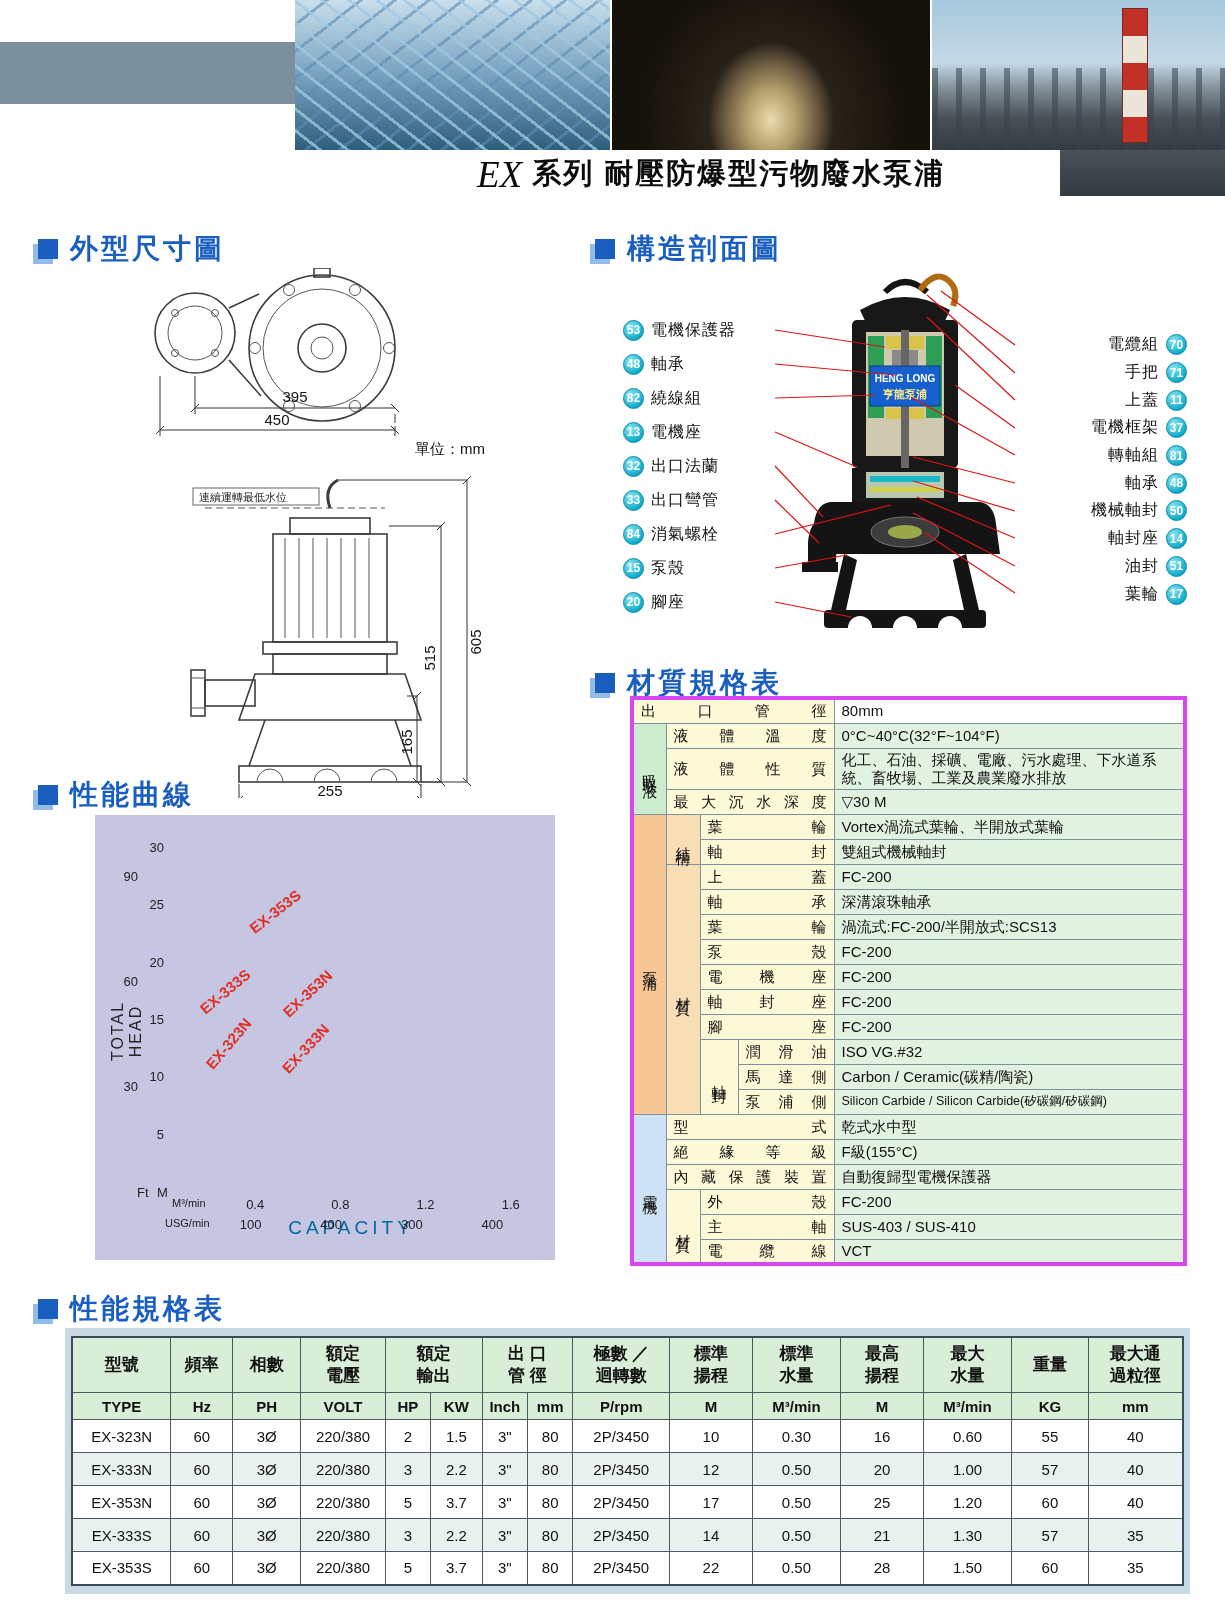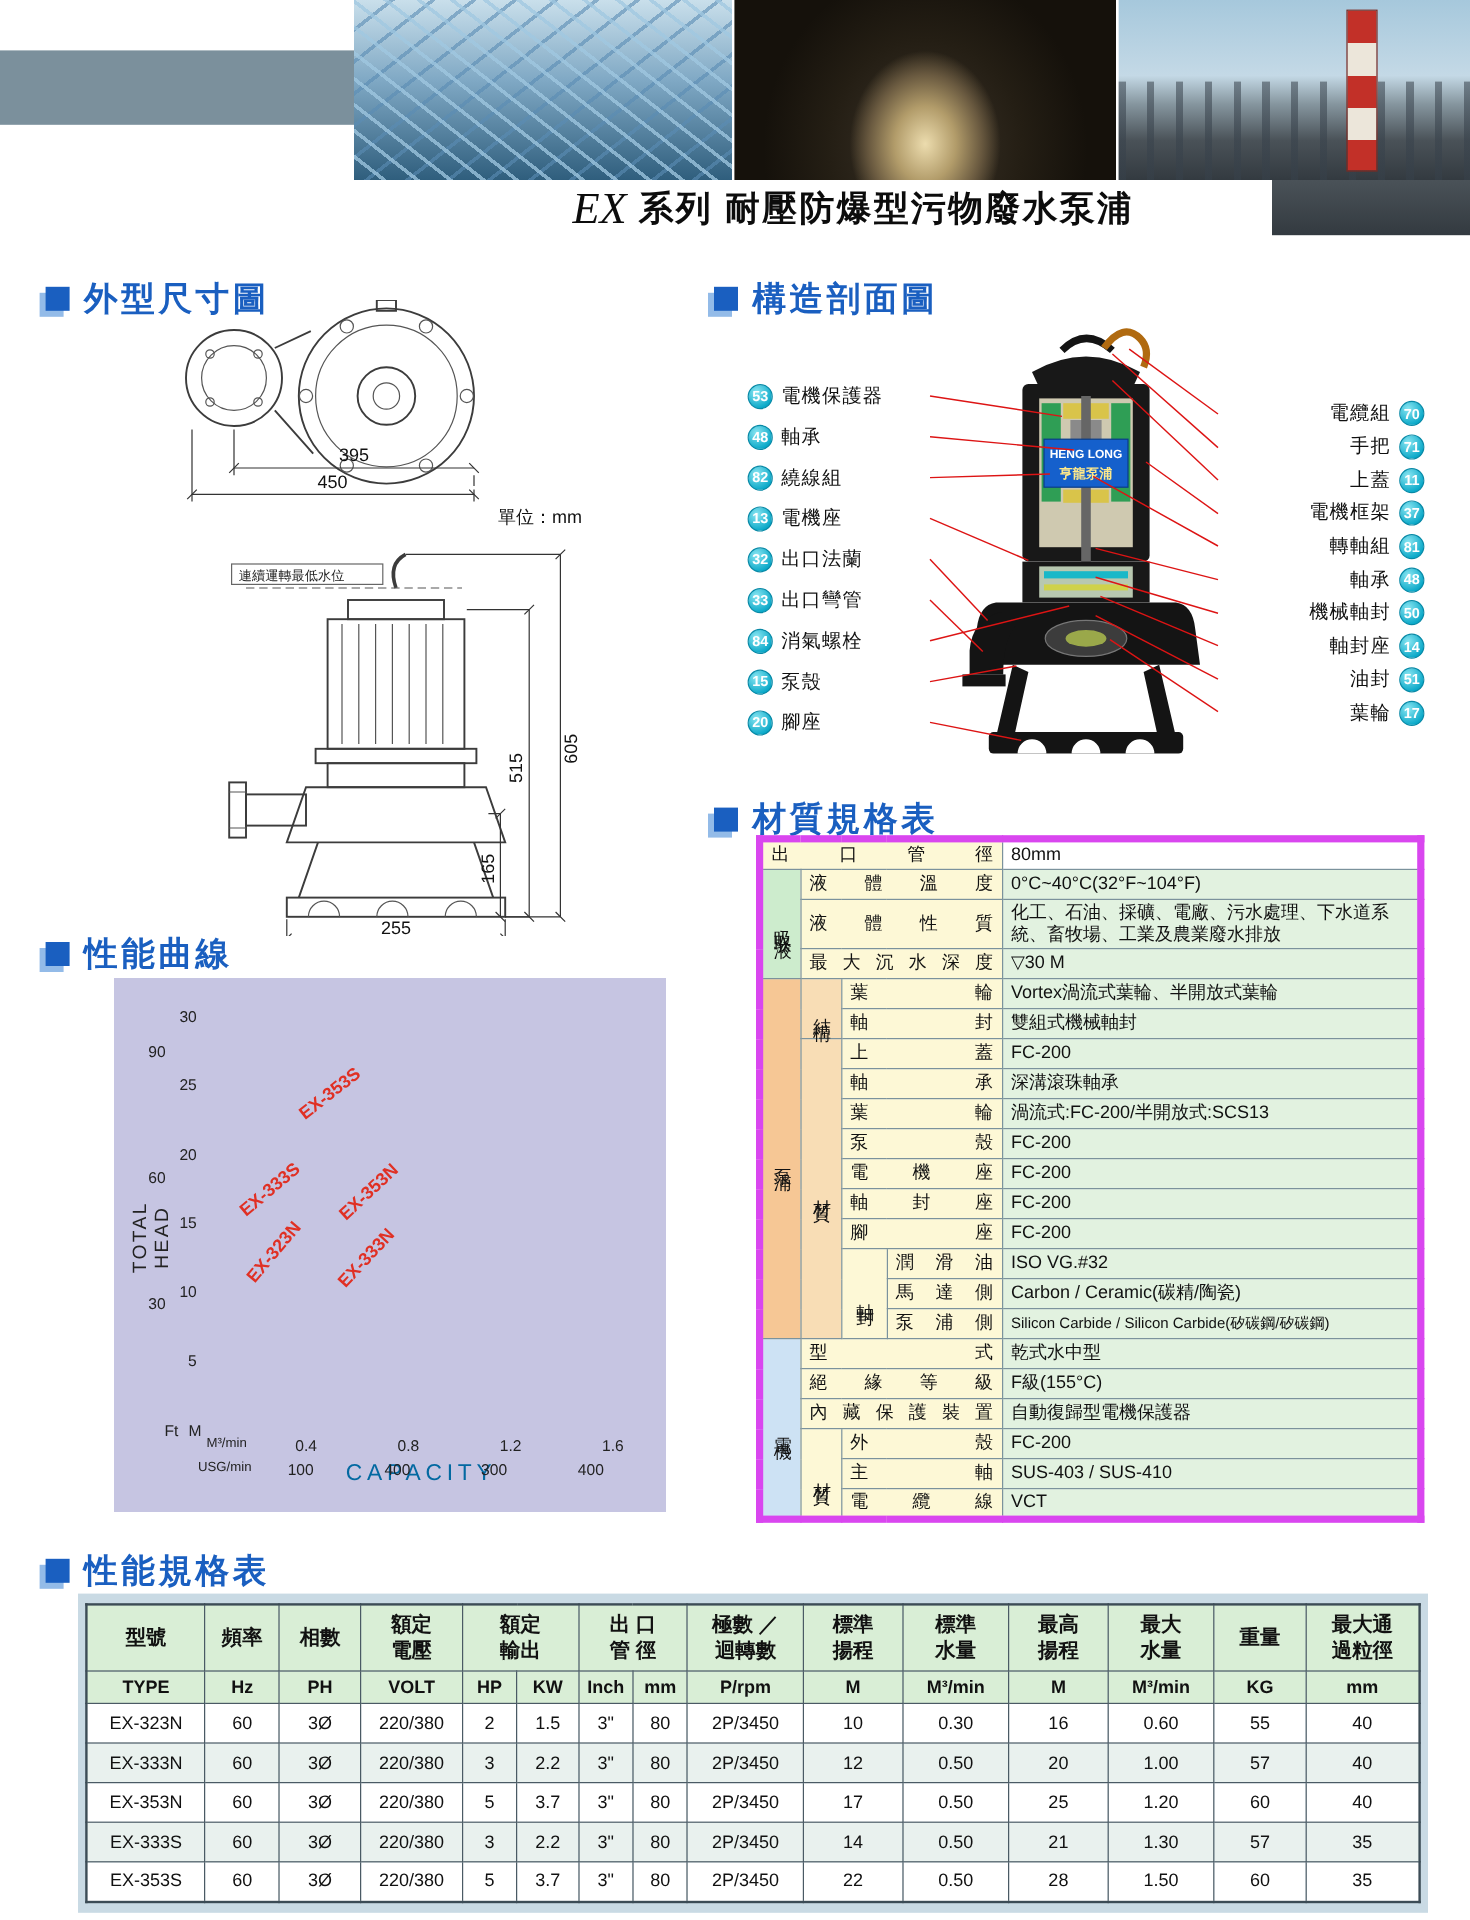--- a/index.html
+++ b/index.html
@@ -31,21 +31,21 @@
       display:flex; align-items:center; padding-left:182px; }
   .title-ex { font-family:"Liberation Serif", serif; font-style:italic; font-weight:normal; font-size:37px; color:#0c0c0c; margin-right:10px;}
   .title-rest { font-weight:bold; font-size:29px; color:#0c0c0c; letter-spacing:2px; }
 
   
   .sec-h { position:absolute; display:flex; align-items:center; gap:12px; }
   .sec-icon { width:20px; height:20px; background:#1a5fc0; box-shadow:-5px 5px 0 #93bbe8; }
   .sec-title { font-size:28px; font-weight:bold; color:#1a5fc0; letter-spacing:3px; }
 
   
-  .dim-wrap { position:absolute; left:55px; top:250px; width:510px; height:530px; }
+  .dim-wrap { position:absolute; left:55px; top:268px; width:510px; height:530px; }
   .dim-wrap svg { display:block; }
   .draw-line { stroke:#3c3c3c; stroke-width:1.6; fill:none; }
   .draw-thin { stroke:#555; stroke-width:1; fill:none; }
   .dim-line { stroke:#333; stroke-width:1; fill:none; }
   .dim-text { font-size:15px; fill:#111; }
   .small-note { font-size:11px; fill:#222; }
 
   
   .struct-wrap { position:absolute; left:595px; top:255px; width:600px; height:412px; }
   .leader-svg { position:absolute; left:0; top:0; width:600px; height:412px; pointer-events:none; }
@@ -57,21 +57,21 @@
   .labels-left li { height:34px; }
   .labels-right { right:8px; top:76px; }
   .labels-right li { height:27.7px; flex-direction:row-reverse; }
   .num-badge { flex:0 0 21px; width:21px; height:21px; border-radius:50%;
       background:radial-gradient(circle at 35% 30%, #8ae6f2, #0aa8c8 75%); border:1px solid #0889a6;
       color:#fff; font-weight:bold; font-size:12px; display:flex; align-items:center; justify-content:center; }
   .part-text { font-size:16px; color:#101010; letter-spacing:1px; white-space:nowrap; }
 
   
   .mat-wrap { position:absolute; left:630px; top:696px; width:557px; }
-  .mat-table { border-collapse:collapse; width:100%; table-layout:fixed; border:6px solid #d946ef;padding-left:29px; }
+  .mat-table { border-collapse:collapse; width:100%; table-layout:fixed; border:4px solid #d946ef;padding-left:29px; }
   .mat-table td { border:1px solid #7b929c; font-size:15px; color:#111; height:25px; padding:2px 7px; line-height:1.2; }
   .mat-table .lbl { background:#fdf8d6; text-align:justify; text-align-last:justify; }
   .mat-table .val { background:#e2f2e0; }
   .mat-table .val-white { background:#ffffff; }
   .mat-table .val-sm { font-size:12.5px; }
   .vtext { writing-mode:vertical-rl; text-orientation:upright; letter-spacing:4px; text-align:center; padding:4px 0; }
   .g-suction { background:#cdeccd; }
   .g-pump { background:#f6c795; }
   .g-motor { background:#cde2f4; }
   .g-sub { background:#f8ddb5; }

